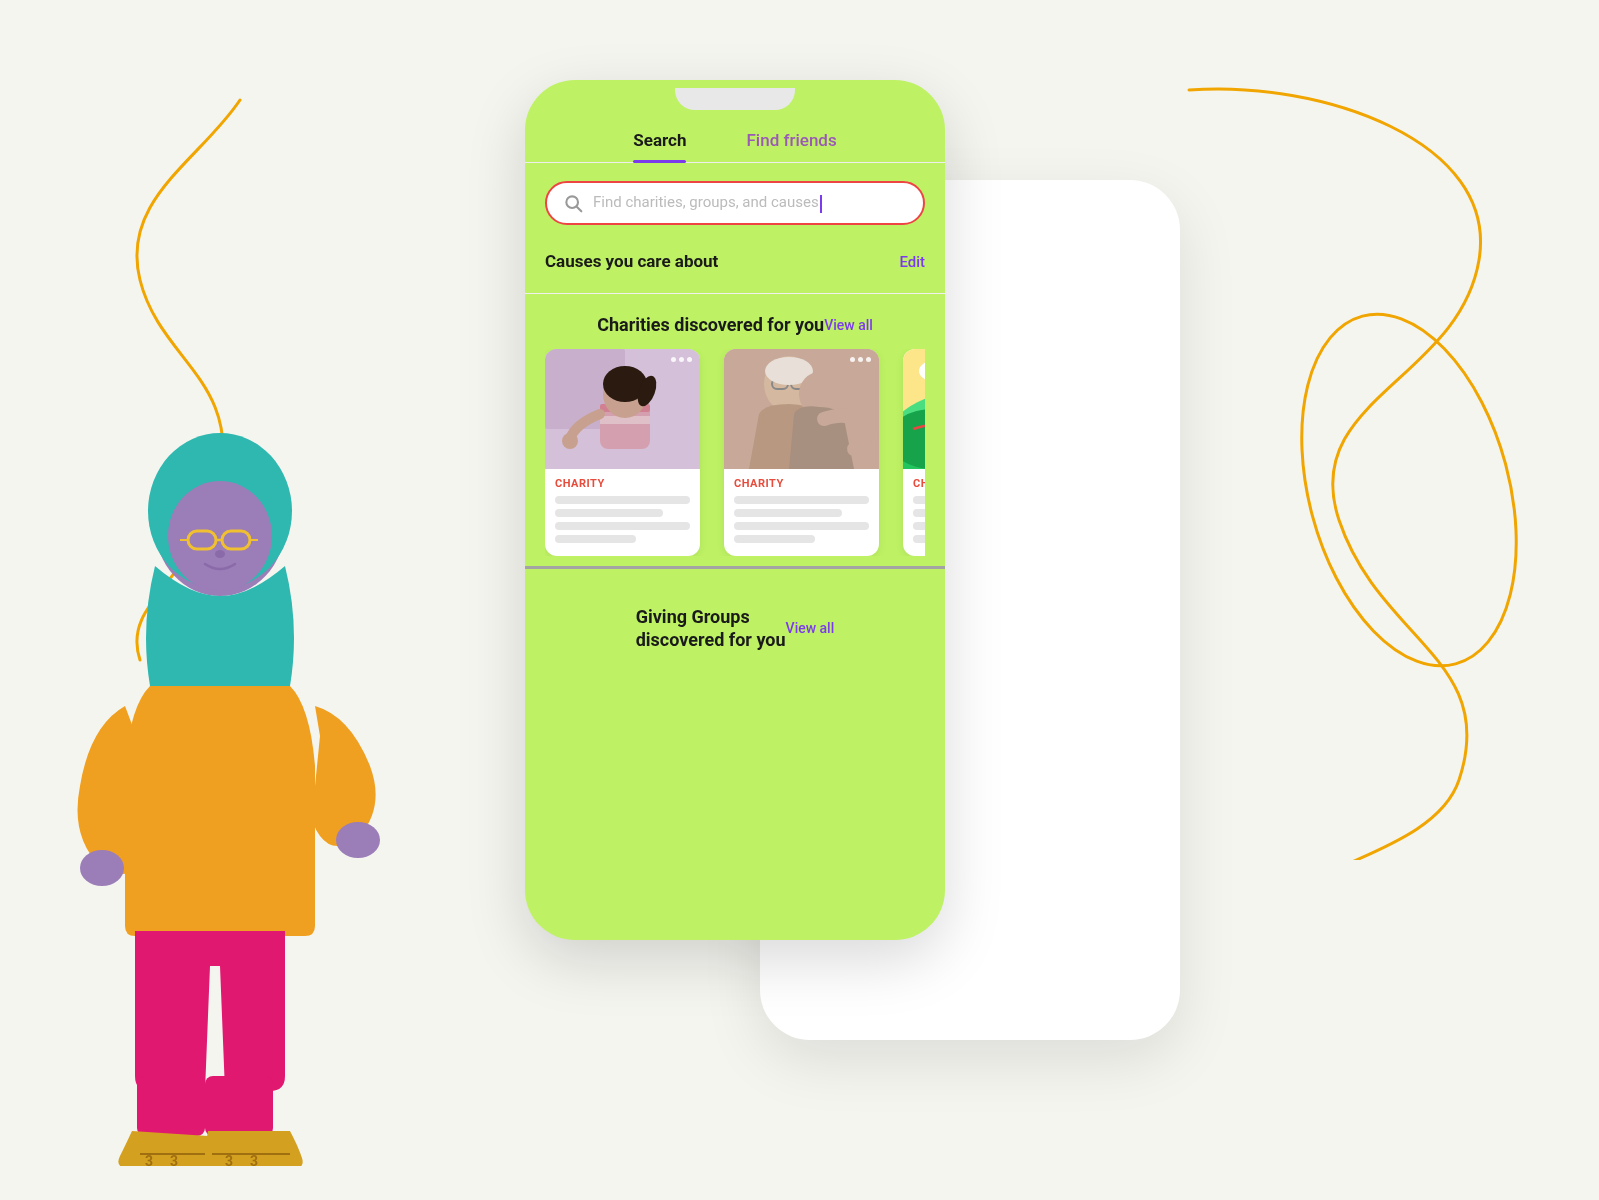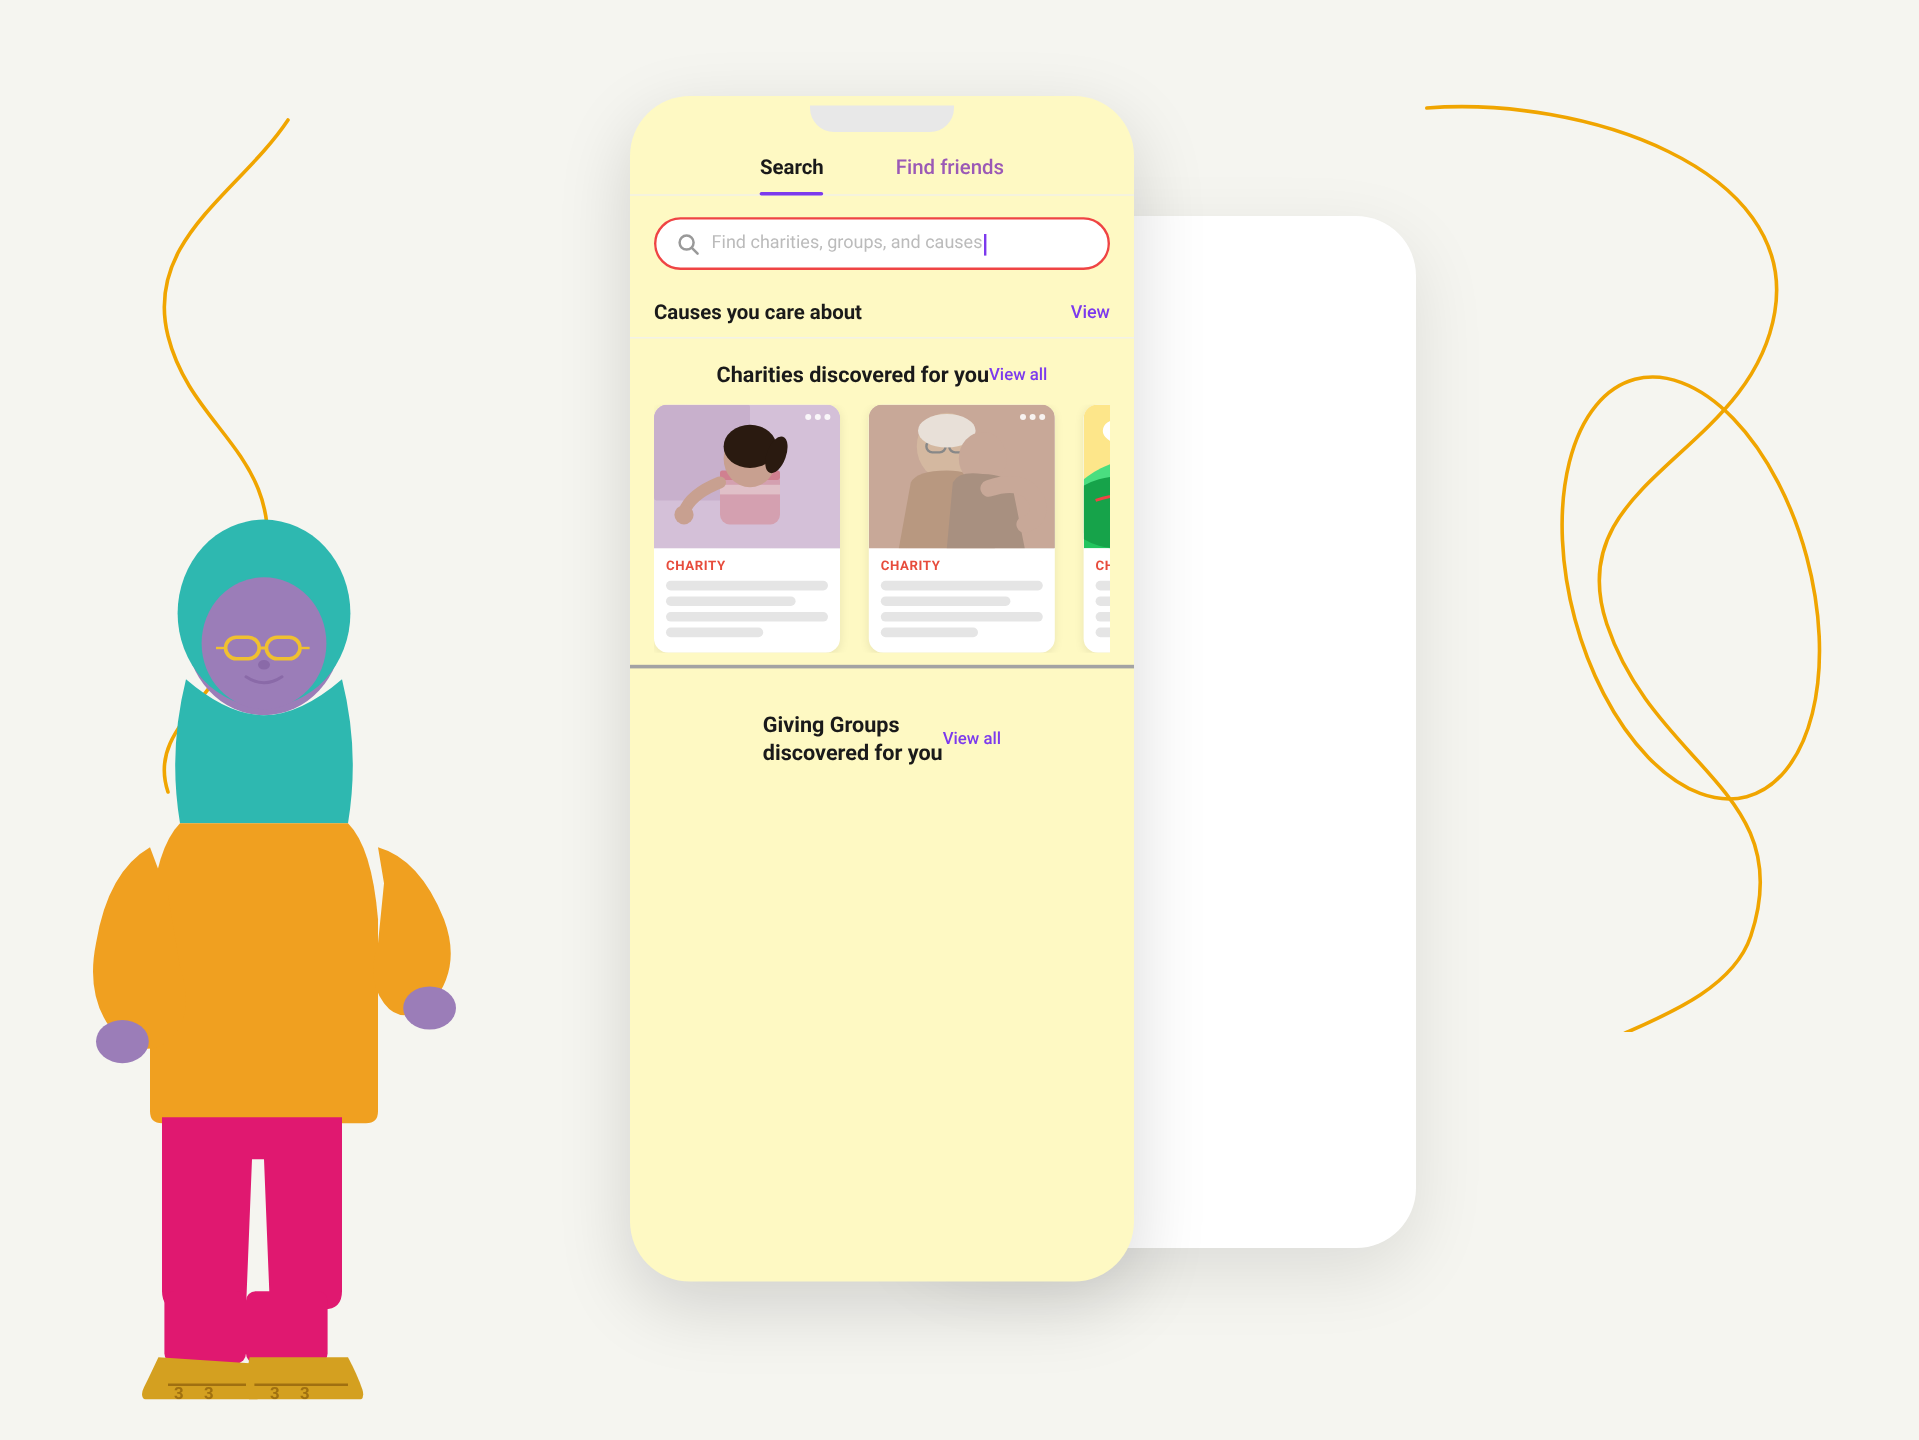--- a/index.html
+++ b/index.html
@@ -35,24 +35,24 @@
     
     .phone-container {
       position: absolute;
       left: 440px;
       top: 80px;
       width: 590px;
       height: 1000px;
     }
 
     .phone-shell {
-      background: #fef9c3;
+      background: #bef264;
       border-radius: 50px;
       width: 420px;
-      height: 988px;
+      height: 860px;
       position: absolute;
       left: 50%;
       transform: translateX(-50%);
       box-shadow: 0 20px 60px rgba(0,0,0,0.15);
       overflow: hidden;
     }
 
     
     .phone-notch {
       width: 120px;
@@ -144,21 +144,22 @@
     }
 
     
     .causes-section {
       padding: 16px 20px 10px;
     }
 
     .causes-header {
       display: flex;
       justify-content: space-between;
-      align-items: flex-start;
+      align-items: flex-end;
+      margin-bottom: 12px;
     }
 
     .causes-title {
       font-size: 17px;
       font-weight: 700;
       color: #1a1a1a;
     }
 
     .edit-link {
       font-size: 15px;
@@ -419,21 +420,21 @@
         </svg>
         <span class="search-input-display">
           <span>Find charities, groups, and causes</span><span class="search-cursor"></span>
         </span>
       </div>
     </div>
 
     <div class="causes-section">
       <div class="causes-header">
         <span class="causes-title">Causes you care about</span>
-        <span class="edit-link">View</span>
+        <span class="edit-link">Edit</span>
       </div>
     </div>
 
     <div class="charities-section">
       <div class="section-header">
         <span class="section-title">Charities discovered for you</span>
         <span class="view-all-link">View all</span>
       </div>
       <div class="charity-cards-container">
         <div class="charity-cards">

